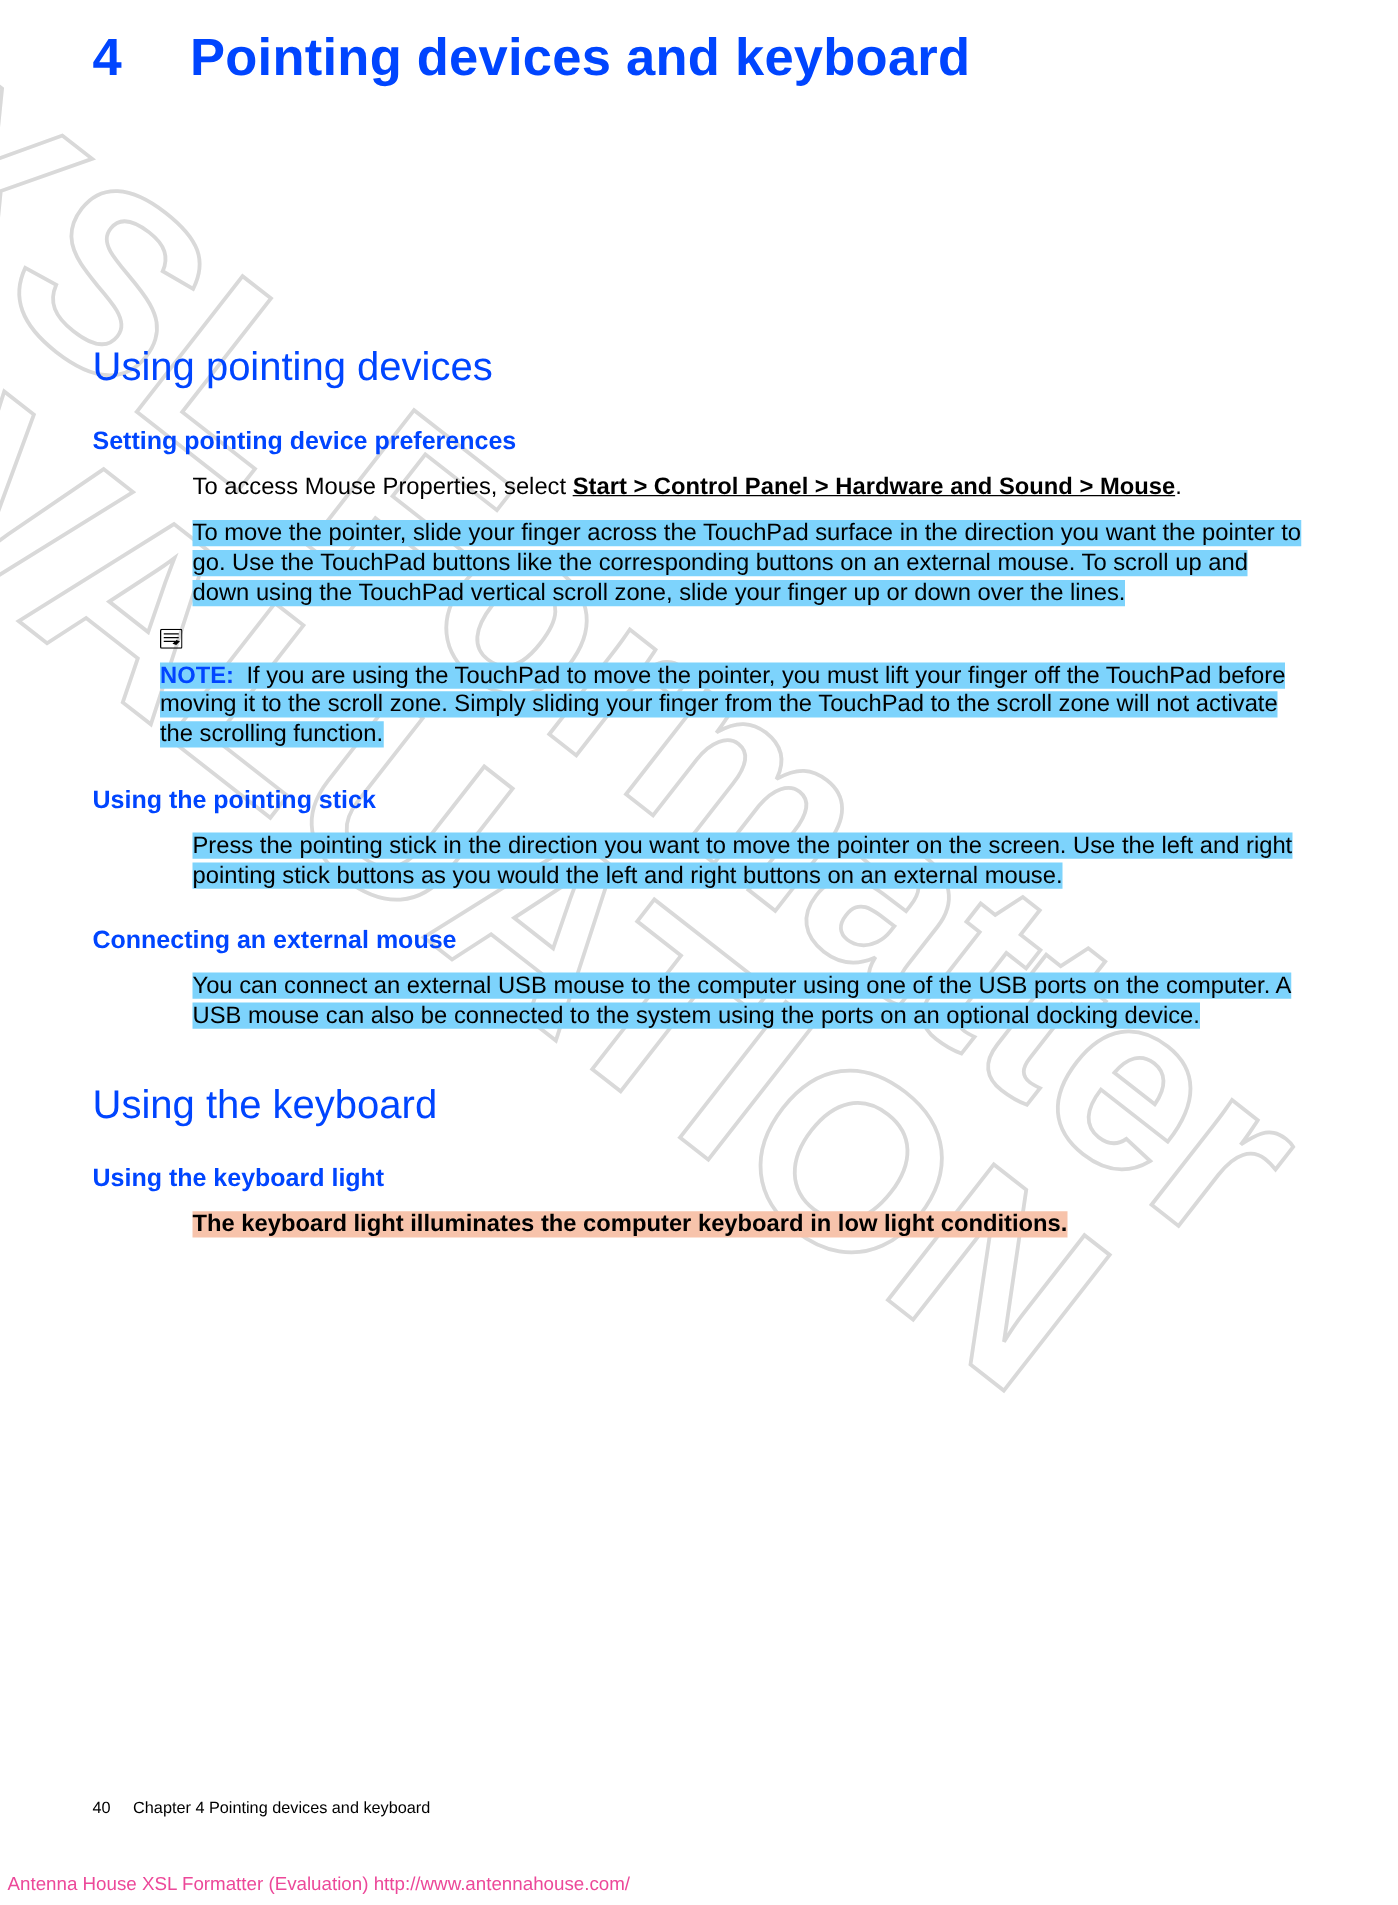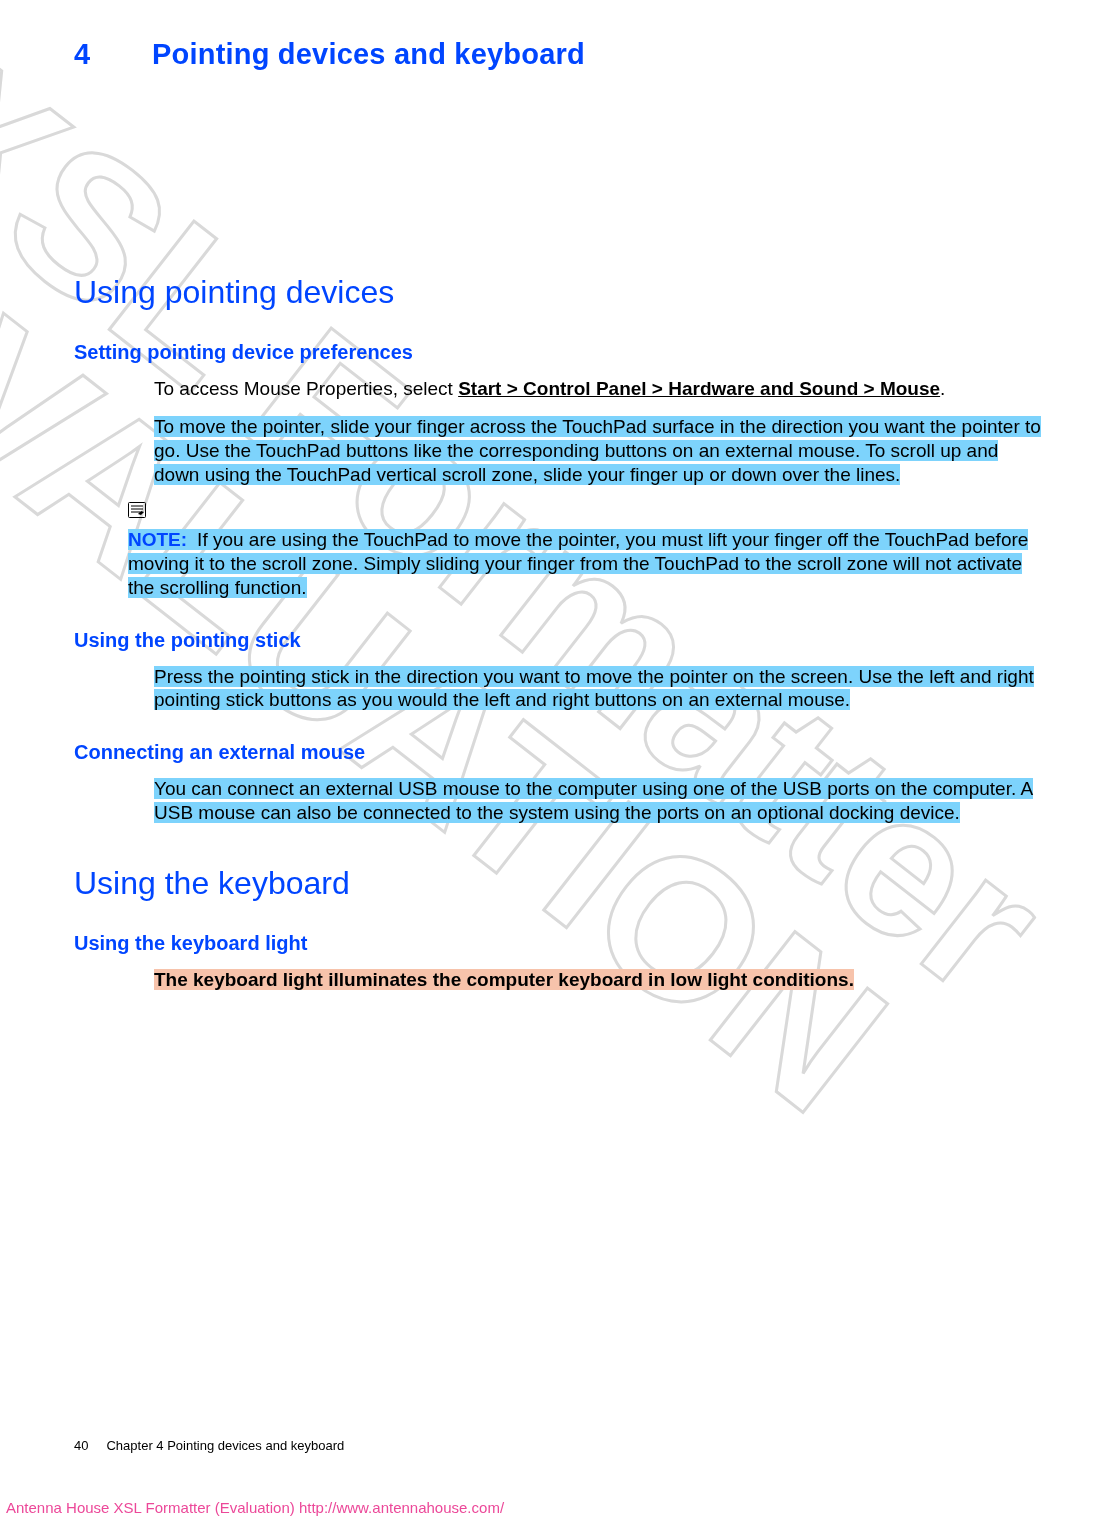--- a/index.html
+++ b/index.html
@@ -21,23 +21,23 @@
   }
   .watermark svg { width: 100%; height: 100%; }
   .page {
     position: relative;
     z-index: 1;
     padding: 20px 74px 0 74px;
     height: 1524px;
   }
   .chapter-title {
     color: #0045ff;
-    font-size: 29px;
+    font-size: 42px;
     font-weight: bold;
-    margin-top: 16px;
+    margin-top: 0;
     margin-bottom: 200px;
     letter-spacing: 0.2px;
   }
   .chapter-number {
     display: inline-block;
     width: 78px;
   }
   h2.section {
     color: #0045ff;
     font-size: 32px;

